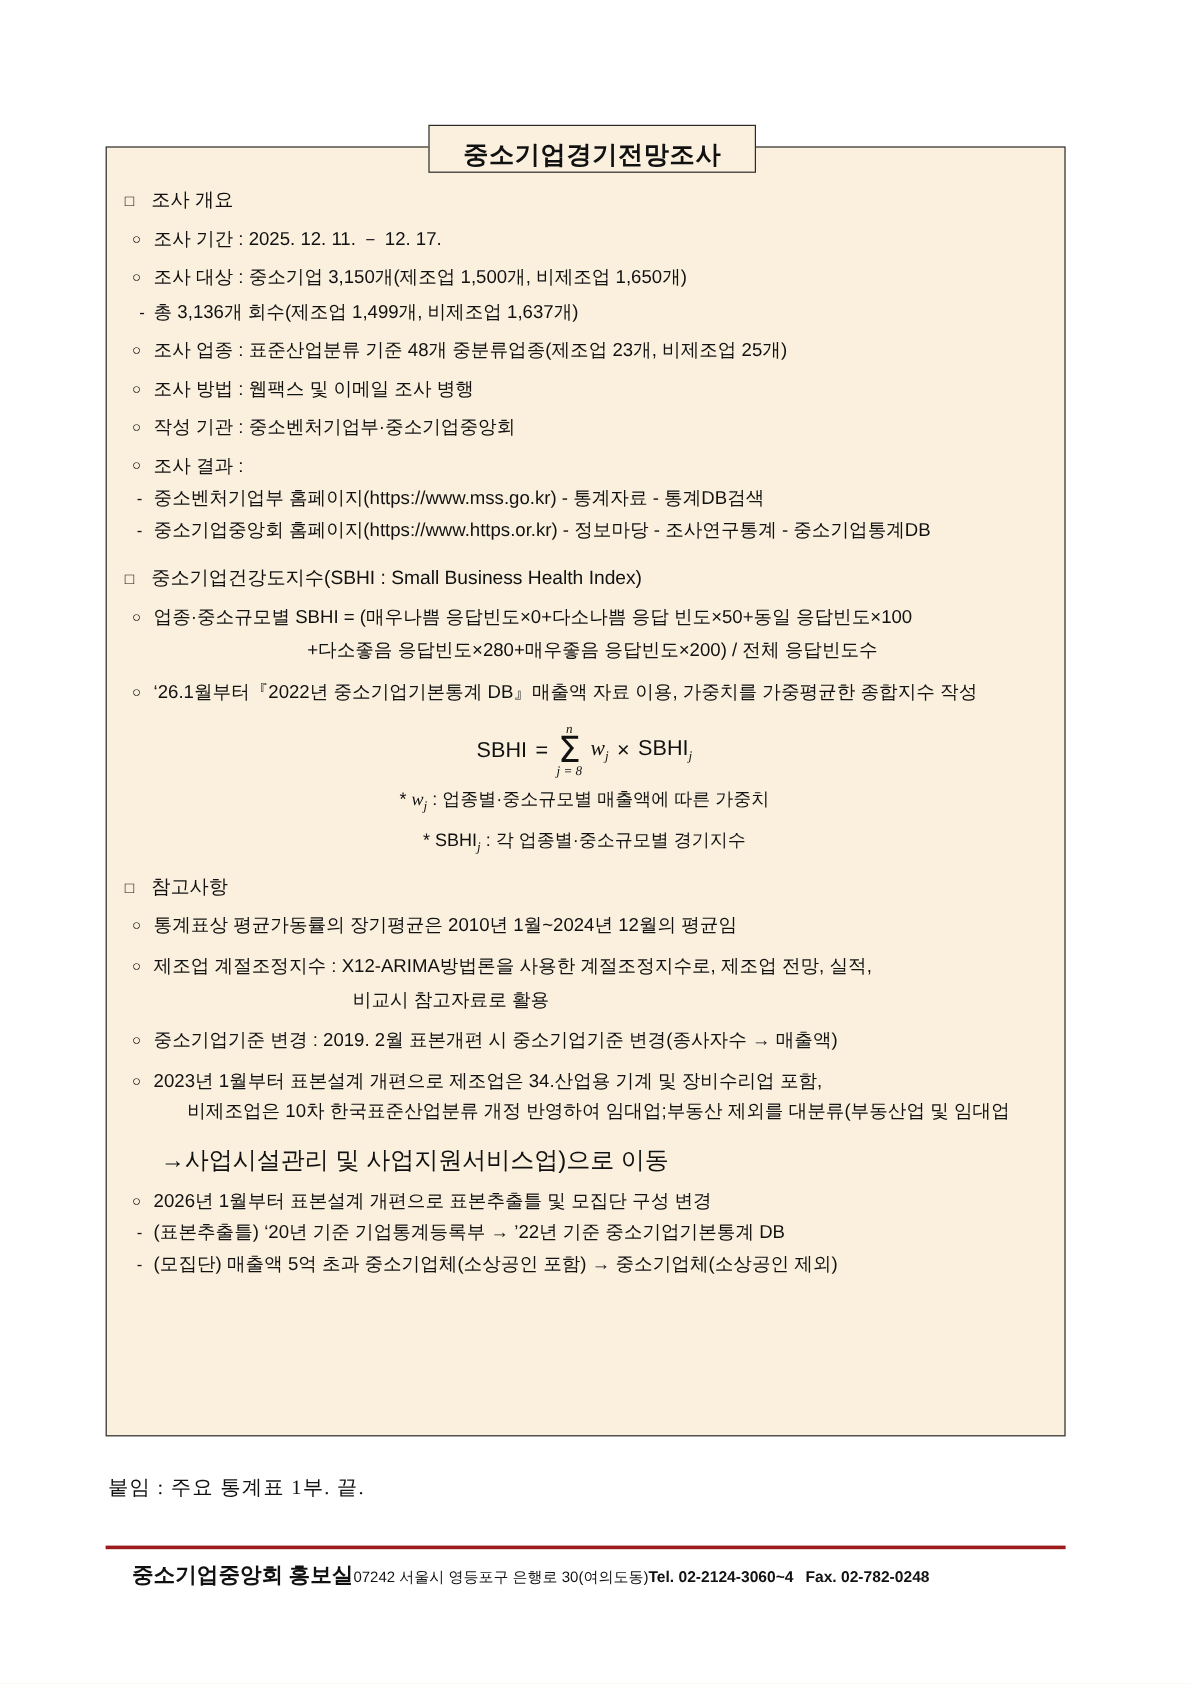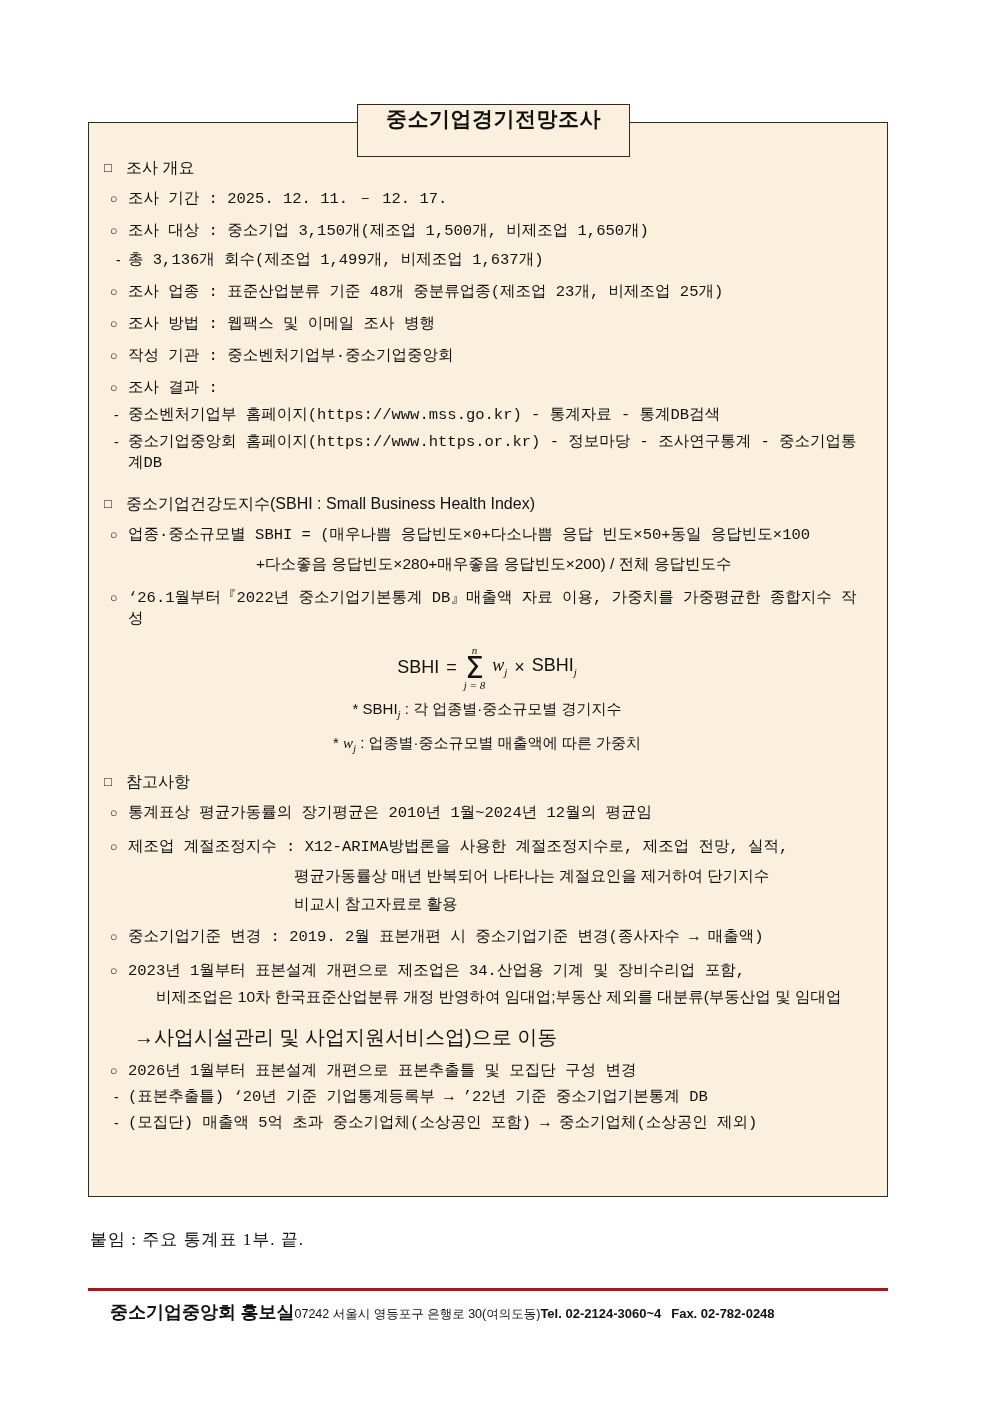--- a/index.html
+++ b/index.html
@@ -32,25 +32,25 @@
     background: #faf0dd;
     box-sizing: border-box;
   }
 
   
   .title-tag {
     position: absolute;
     left: 357px;
     top: 104px;
     width: 273px;
-    height: 53px;
+    height: 40px;
     border: 1.5px solid #2b2b2b;
     background: #faf0dd;
     display: flex;
-    align-items: flex-start;
+    align-items: flex-end;
     justify-content: center;
     font-size: 21px;
     font-weight: bold;
     letter-spacing: 0.5px;
     box-sizing: border-box;
     z-index: 3;
   }
 
   
   .content {
@@ -93,21 +93,20 @@
     flex: 0 0 24px;
     text-align: left;
     font-size: 12.5px;
     line-height: 21px;
     padding-left: 6px;
     box-sizing: border-box;
   }
   .item .txt {
     line-height: 21px;
     flex: 1;
-    font-family: Liberation Mono, monospace;
   }
   .item.sub {
     margin-top: 8px;
   }
   .item.sub .marker {
     padding-left: 12px;
     font-size: 14px;
   }
   .item.sub2 {
     margin-top: 6px;
@@ -309,44 +308,43 @@
           <span class="sig-bot ital">j = 8</span>
         </span>
         <span class="nowrap"><span class="ital">w</span><span class="sub-i">j</span></span>
         <span>×</span>
         <span class="nowrap"><span>SBHI</span><span class="sub-i">j</span></span>
       </span>
     </div>
 
     <div class="note-line">
       <span>*</span>
-      <span>SBHI</span><span class="sub-i">j</span><span> : 각 업종별·중소규모별 경기지수</span>
+      <span class="ital">w</span><span class="sub-i">j</span><span> : 업종별·중소규모별 매출액에 따른 가중치</span>
     </div>
 
     <div class="note-line">
       <span>*</span>
-      <span class="ital">w</span><span class="sub-i">j</span><span> : 업종별·중소규모별 매출액에 따른 가중치</span>
+      <span>SBHI</span><span class="sub-i">j</span><span> : 각 업종별·중소규모별 경기지수</span>
     </div>
 
     <div class="sec-head" style="margin-top:14px;">
       <span class="marker">□</span>
       <span class="txt">참고사항</span>
     </div>
 
     <div class="item">
       <span class="marker">○</span>
       <span class="txt">통계표상 평균가동률의 장기평균은 2010년 1월~2024년 12월의 평균임</span>
     </div>
 
     <div class="item" style="margin-top:13px;">
       <span class="marker">○</span>
       <span class="txt">제조업 계절조정지수 : X12-ARIMA방법론을 사용한 계절조정지수로, 제조업 전망, 실적,</span>
     </div>
 
-    <div class="cont-line2">평균가동률상 매년 반복되어 나타나는 계절요인을 제거하여 단기지수</div>
     <div class="cont-line2">비교시 참고자료로 활용</div>
 
     <div class="item" style="margin-top:13px;">
       <span class="marker">○</span>
       <span class="txt">중소기업기준 변경 : 2019. 2월 표본개편 시 중소기업기준 변경(종사자수 → 매출액)</span>
     </div>
 
     <div class="item" style="margin-top:13px;">
       <span class="marker">○</span>
       <span class="txt">2023년 1월부터 표본설계 개편으로 제조업은 34.산업용 기계 및 장비수리업 포함,</span>

